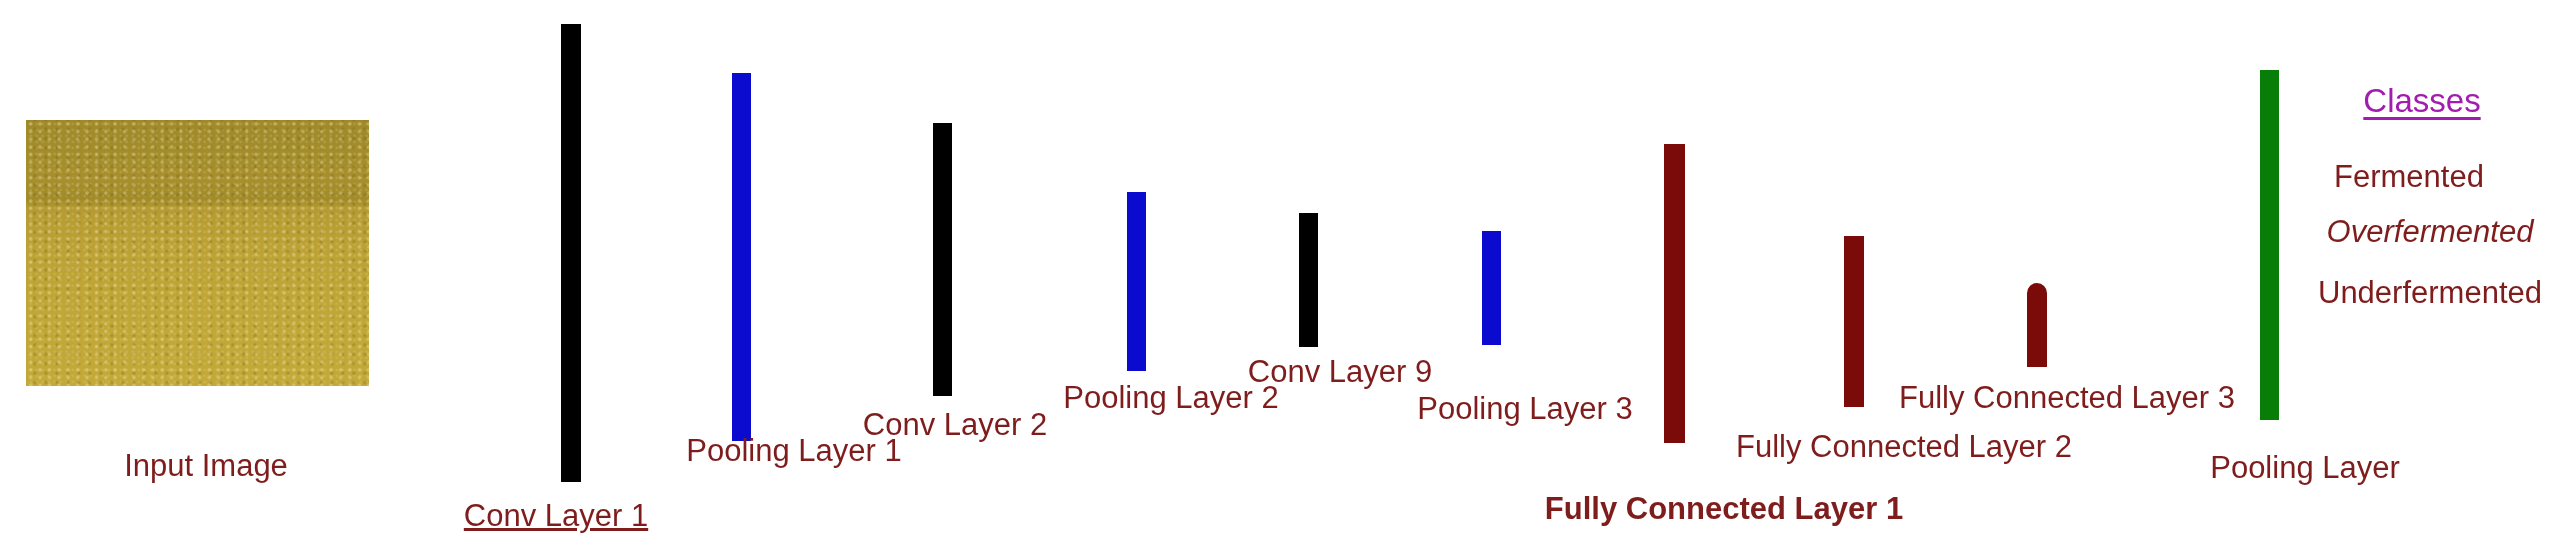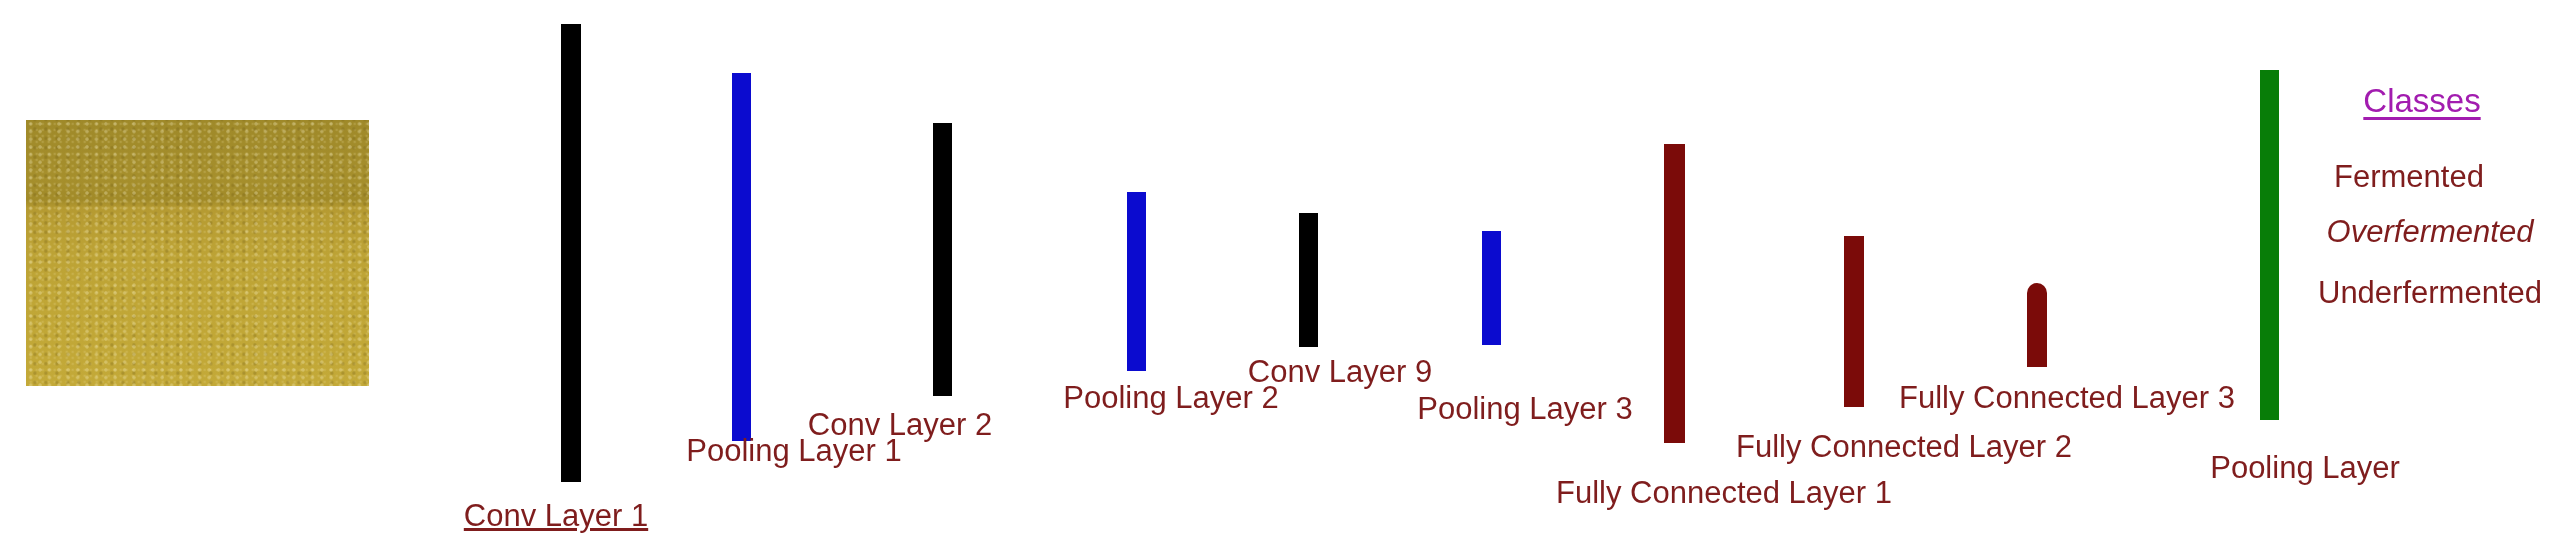--- a/index.html
+++ b/index.html
@@ -42,36 +42,37 @@
     transform:translateX(-50%);
     margin-left:39px;
   }
 </style>
 </head>
 <body>
 
 <div class="stage">
 
   <div class="photo" style="left: 26px; top: 120px; width: 343px; height: 266px;"></div>
+  <div class="caption" id="input-caption" style="left: 206px; top: 447px;">Input Image</div>
 
   <div id="layers-root">
       <div class="bar" style="left: 561px; top: 24px; width: 20px; height: 458px; background: rgb(0, 0, 0); border-radius: 0px;"></div>
       <div class="caption" style="left: 556px; top: 497px; text-decoration: underline;">Conv Layer 1</div>
       <div class="bar" style="left: 732px; top: 73px; width: 19px; height: 368px; background: rgb(11, 11, 207); border-radius: 0px;"></div>
       <div class="caption" style="left: 794px; top: 432px;">Pooling Layer 1</div>
       <div class="bar" style="left: 933px; top: 123px; width: 19px; height: 273px; background: rgb(0, 0, 0); border-radius: 0px;"></div>
-      <div class="caption" style="left: 900px; top: 406px;">Conv Layer 2</div>
+      <div class="caption" style="left: 955px; top: 406px;">Conv Layer 2</div>
       <div class="bar" style="left: 1127px; top: 192px; width: 19px; height: 179px; background: rgb(11, 11, 207); border-radius: 0px;"></div>
       <div class="caption" style="left: 1171px; top: 379px; text-align: right;">Pooling Layer 2</div>
       <div class="bar" style="left: 1299px; top: 213px; width: 19px; height: 134px; background: rgb(0, 0, 0); border-radius: 0px;"></div>
       <div class="caption" style="left: 1340px; top: 353px;">Conv Layer 9</div>
       <div class="bar" style="left: 1482px; top: 231px; width: 19px; height: 114px; background: rgb(11, 11, 207); border-radius: 0px;"></div>
       <div class="caption" style="left: 1525px; top: 390px;">Pooling Layer 3</div>
       <div class="bar" style="left: 1664px; top: 144px; width: 20.6px; height: 299px; background: rgb(123, 11, 9); border-radius: 0px;"></div>
-      <div class="caption" style="left: 1724px; top: 474px;">Fully Connected Layer 1</div>
+      <div class="caption" style="left: 1724px; top: 490px; font-weight: bold;">Fully Connected Layer 1</div>
       <div class="bar" style="left: 1844px; top: 236px; width: 20px; height: 171px; background: rgb(123, 11, 9); border-radius: 0px;"></div>
       <div class="caption" style="left: 1904px; top: 428px;">Fully Connected Layer 2</div>
       <div class="bar" style="left: 2027px; top: 283px; width: 20px; height: 84px; background: rgb(123, 11, 9); border-radius: 10px 10px 0px 0px;"></div>
       <div class="caption" style="left: 2067px; top: 379px;">Fully Connected Layer 3</div>
       <div class="bar" style="left: 2260px; top: 70px; width: 19px; height: 350px; background: rgb(8, 125, 8); border-radius: 0px;"></div>
       <div class="caption" style="left: 2305px; top: 449px;">Pooling Layer</div>
     </div>
 
   <div class="classes-title" id="classes-title" style="left: 2383px; top: 82px;">Classes</div>
   <div id="classes-root">

